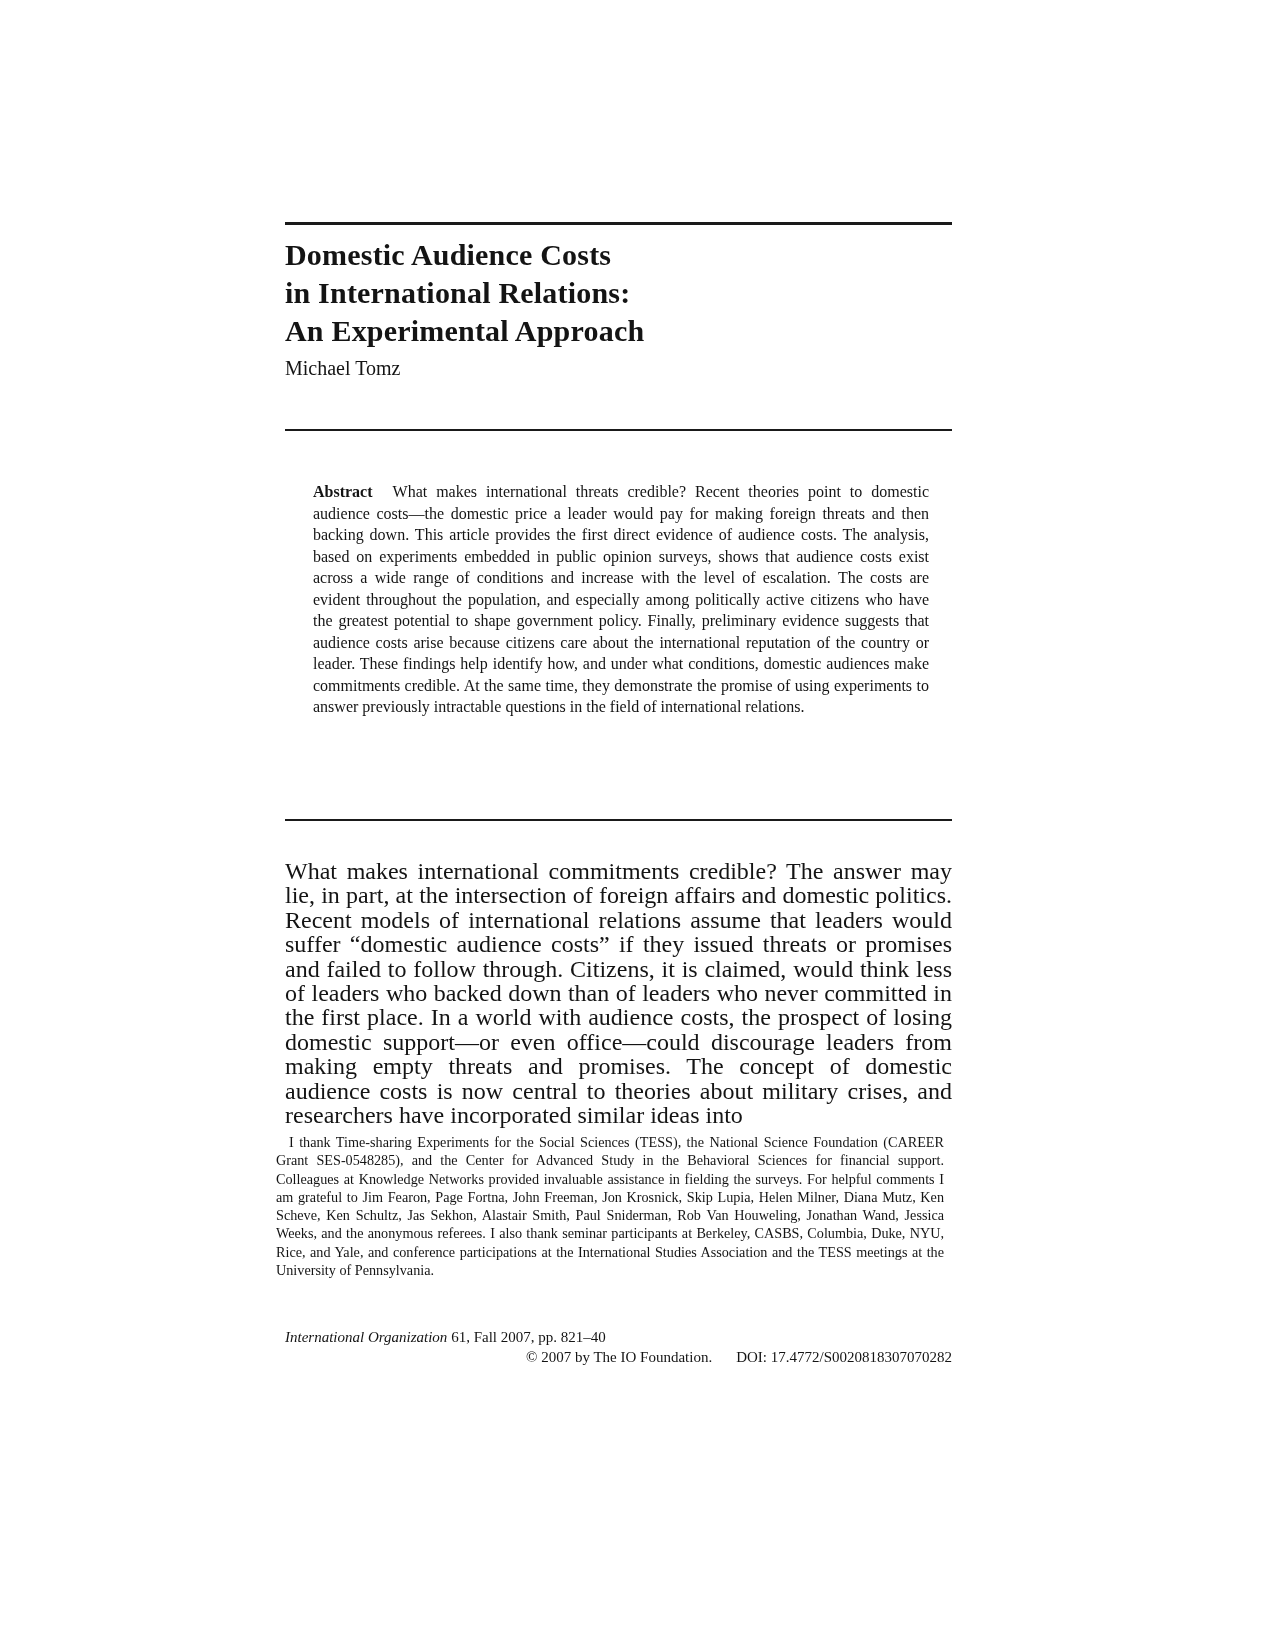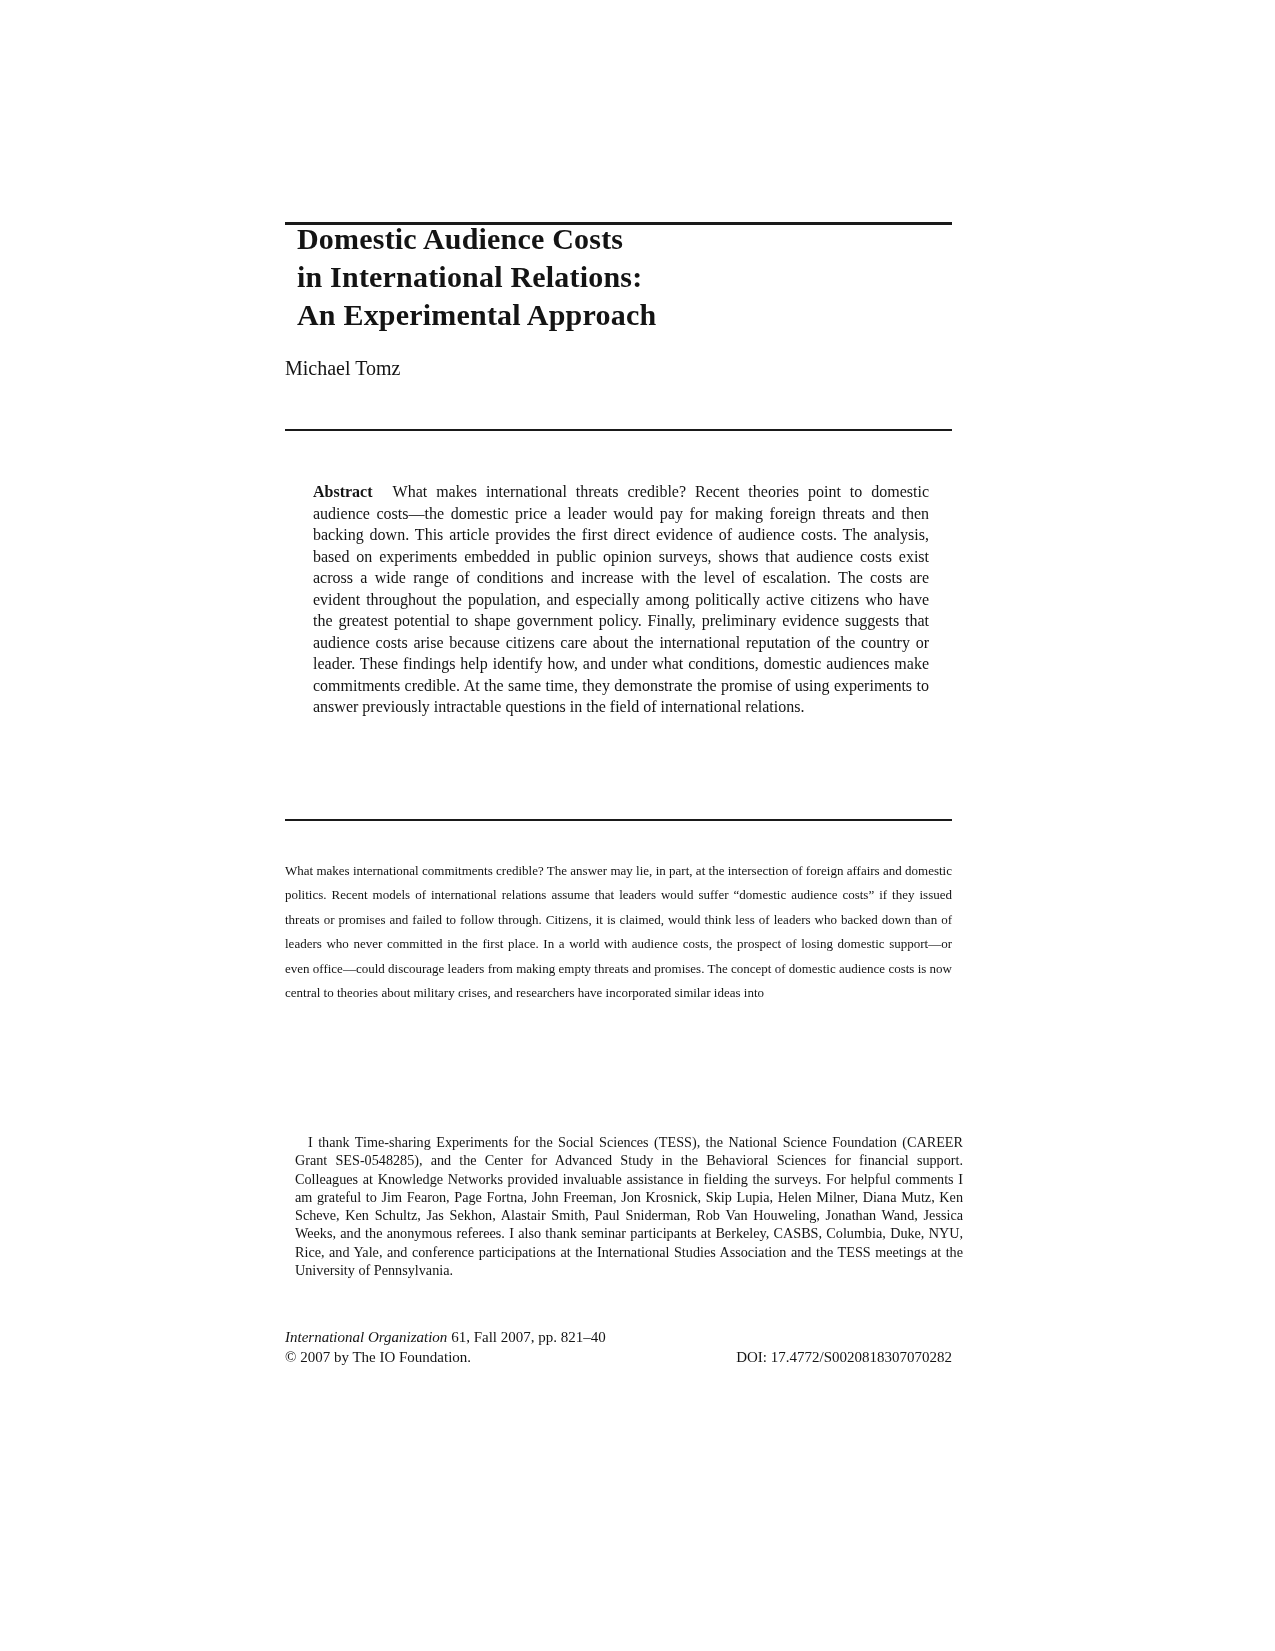--- a/index.html
+++ b/index.html
@@ -18,27 +18,26 @@
     left: 285px;
     width: 667px;
     background: #1a1a1a;
   }
   .rule-top    { top: 222px; height: 3px; }
   .rule-mid    { top: 429px; height: 2px; }
   .rule-bottom { top: 819px; height: 2px; }
   .title {
     position: absolute;
     left: 285px;
-    top: 220px;
+    top: 236px;
     font-size: 30px;
     line-height: 38px;
     font-weight: bold;
     white-space: pre-line;
     letter-spacing: 0.2px;
-    margin-left: 12px;
   }
   .author {
     position: absolute;
     left: 285px;
     top: 353px;
     font-size: 20px;
     line-height: 30px;
     font-weight: normal;
   }
   .abstract {
@@ -52,45 +51,46 @@
   }
   .abstract-label {
     font-weight: bold;
     margin-right: 20px;
   }
   .body-par {
     position: absolute;
     left: 285px;
     top: 859px;
     width: 667px;
-    font-size: 13px;
+    font-size: 24px;
     line-height: 24.4px;
     text-align: justify;
   }
   .footnote {
     position: absolute;
-    left: 295px;
+    left: 276px;
     top: 1133px;
     width: 668px;
     font-size: 14.2px;
     line-height: 18.3px;
     text-align: justify;
     text-indent: 13px;
   }
   .footer {
     position: absolute;
     left: 285px;
     top: 1328px;
     width: 667px;
     font-size: 15px;
     line-height: 19.5px;
   }
   .footer-line2 {
     display: flex;
-    justify-content: space-between;
+    justify-content: flex-end;
+    gap: 24px;
   }
   .italic { font-style: italic; text-align: right; }
 </style>
 </head>
 <body>
 
 <div class="page">
 
   <div class="rule rule-top"></div>
 

